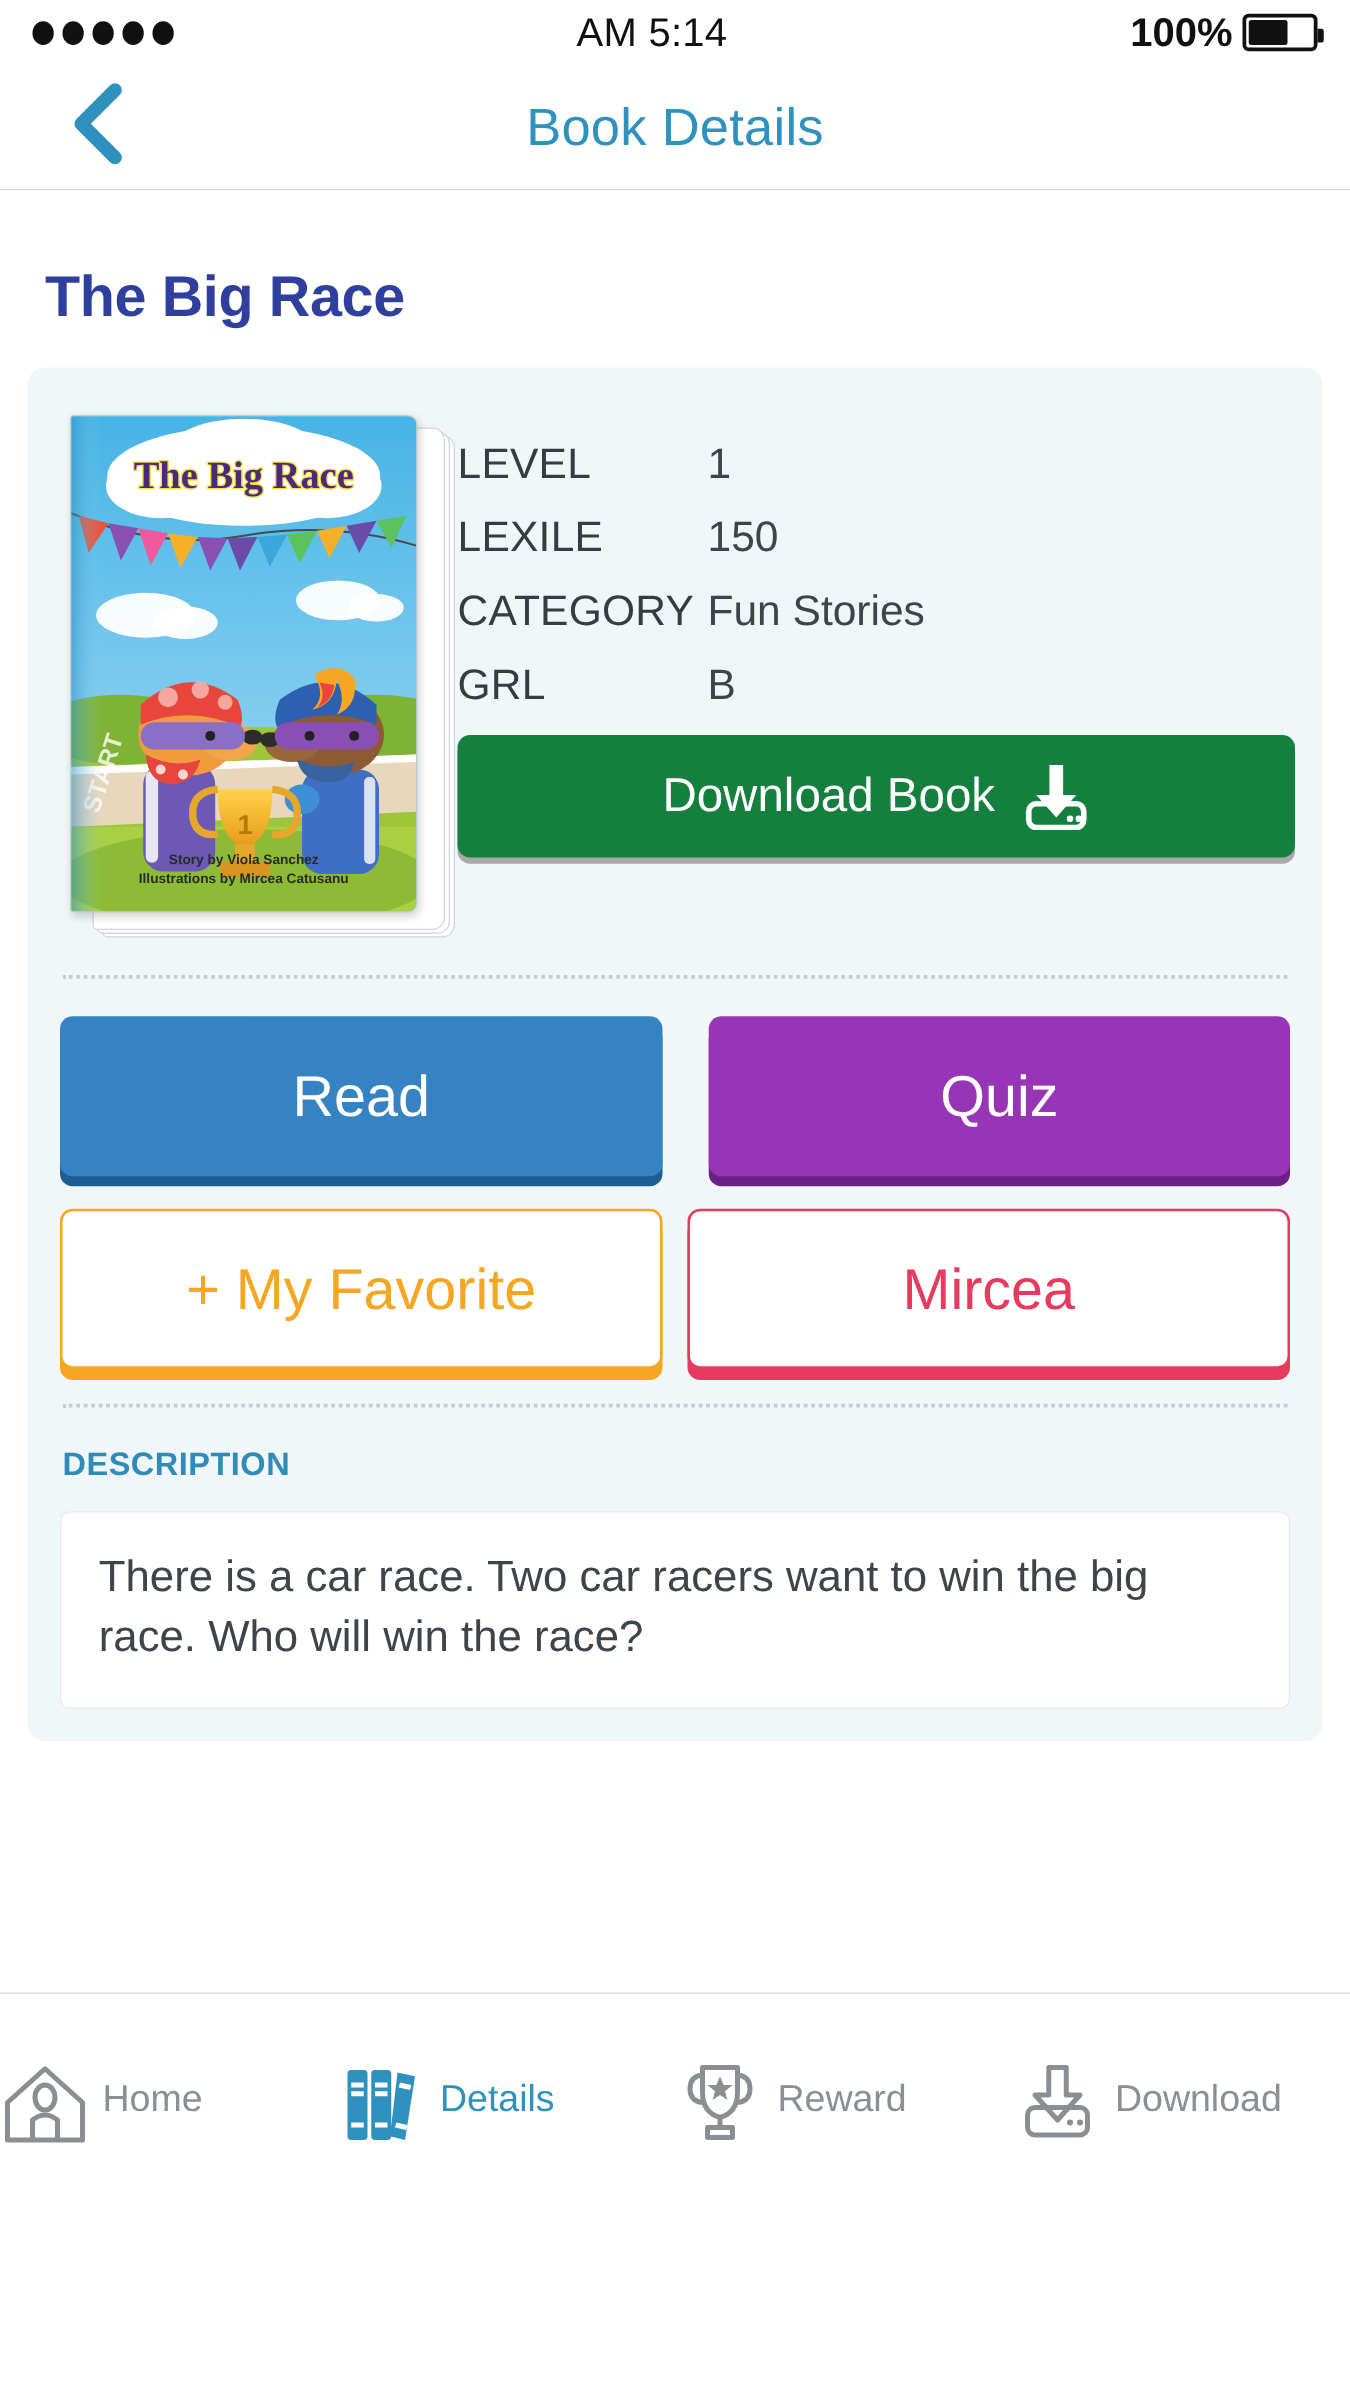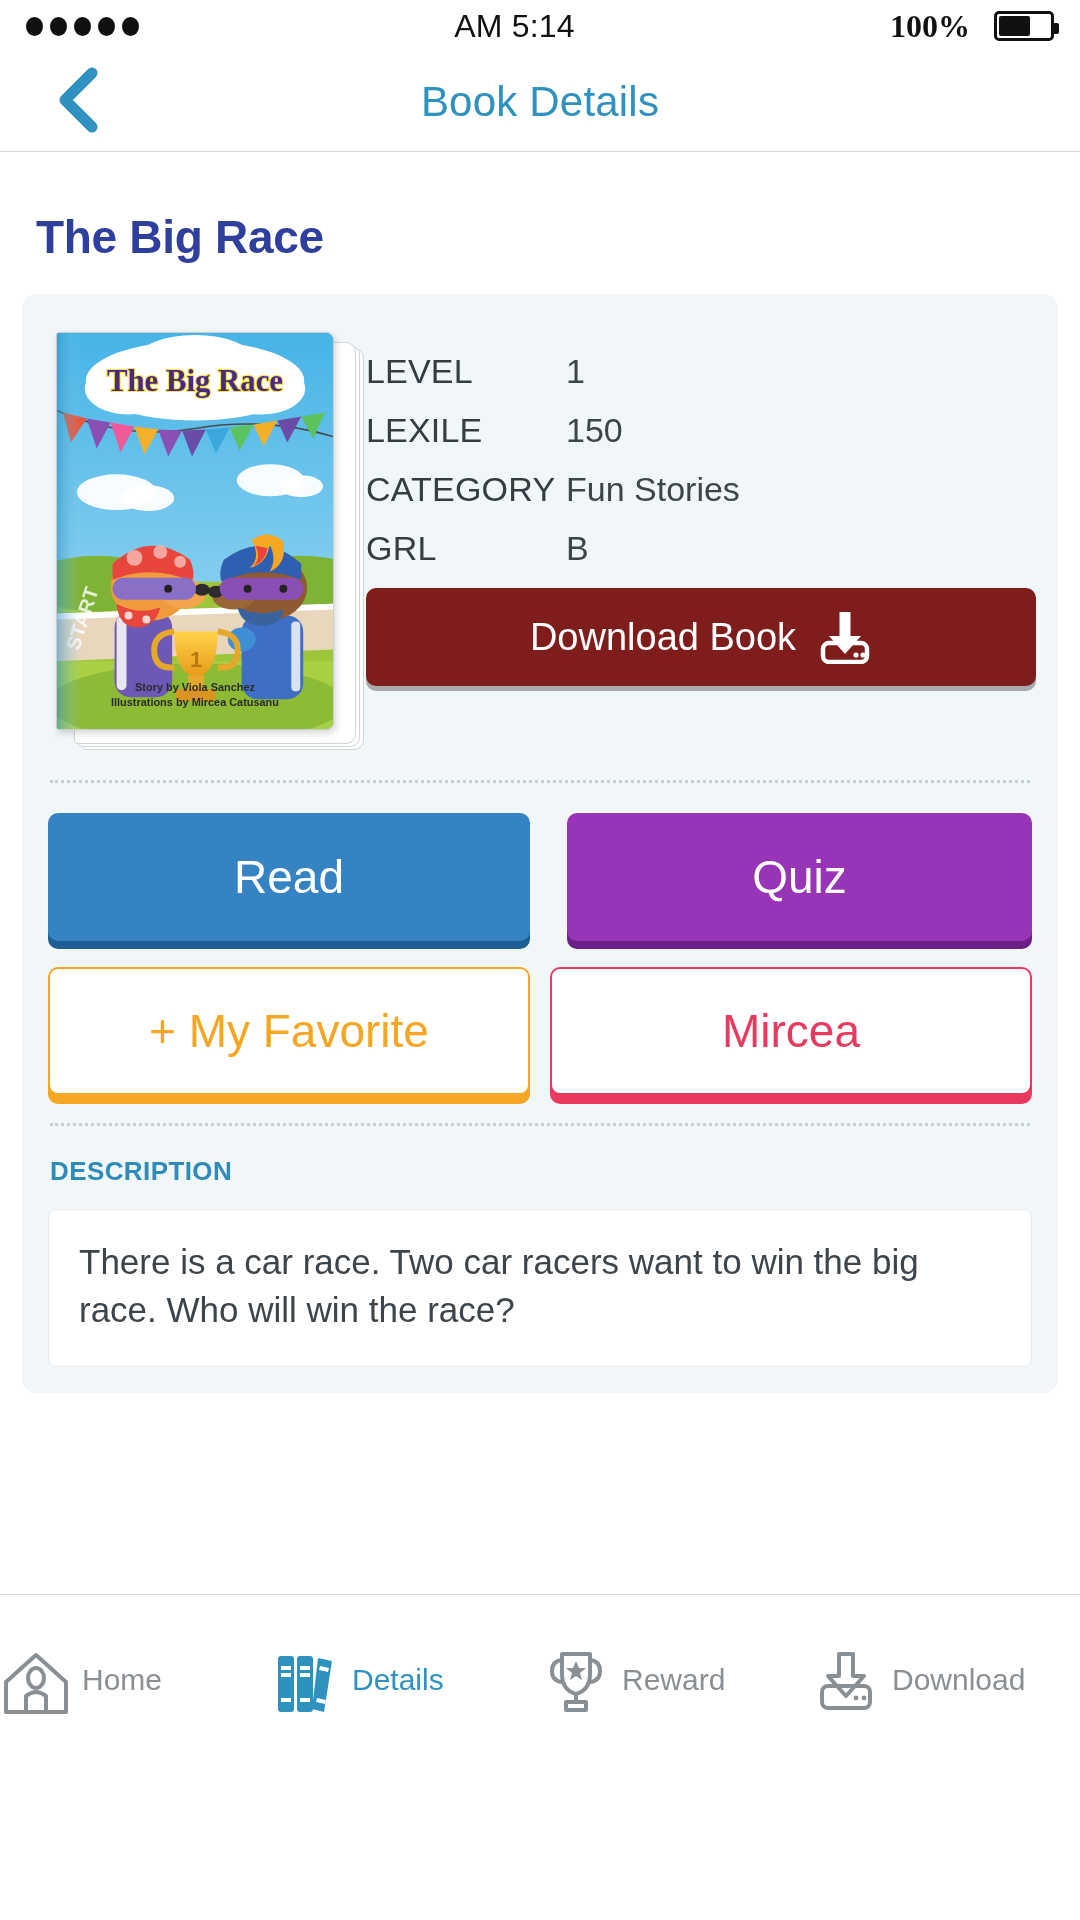--- a/index.html
+++ b/index.html
@@ -14,21 +14,21 @@
   
   .statusbar {
     height: 52px; flex: 0 0 52px;
     display: flex; align-items: center; justify-content: space-between;
     padding: 0 26px 0 26px;
     background: #ffffff;
   }
   .sig-dots { display:flex; gap:7px; align-items:center; }
   .sig-dots i { width:17px; height:19px; border-radius:50%; background:#111; display:block; }
   .clock { font-size: 32px; color:#111; letter-spacing:0.2px; font-family:"Liberation Sans", sans-serif; }
-  .battery-wrap { display:flex; align-items:center; gap:24px;font-family:Liberation Serif, serif; }
+  .battery-wrap { display:flex; align-items:center; gap:8px; }
   .batt-pct { font-size:32px; color:#111; font-weight:600; }
   .batt { position:relative; width:60px; height:30px; border:3px solid #111; border-radius:5px; padding:2px; }
   .batt::after { content:""; position:absolute; right:-8px; top:9px; width:5px; height:11px; background:#111; border-radius:0 2px 2px 0; }
   .batt i { display:block; height:100%; width:62%; background:#111; border-radius:2px; }
 
   
   .navbar {
     height: 100px; flex:0 0 100px;
     position: relative;
     display:flex; align-items:center; justify-content:center;
@@ -67,21 +67,21 @@
   .cover svg { display:block; width:100%; height:100%; }
 
   
   .meta { flex:1 1 auto; padding-top: 36px; padding-left: 10px; }
   .meta-row { display:flex; align-items:baseline; margin-bottom: 20px; }
   .meta-label { width: 200px; flex:0 0 200px; font-size: 34px; color:#353c42; letter-spacing:0.2px; }
   .meta-value { font-size: 34px; color:#3d444a; }
 
   .dl-btn {
     margin-top: 14px; width: 100%; height: 98px;
-    background: #7f1d1d; border-radius: 10px; border:0;
+    background: #15803d; border-radius: 10px; border:0;
     box-shadow: 0 5px 0 #a9a9a9;
     display:flex; align-items:center; justify-content:center; gap:22px;
     cursor:pointer;
   }
   .dl-btn .lbl { font-size: 38px; color:#ffffff; }
   .dl-ico { width:54px; height:54px; }
 
   .dotted { border-top: 3px dotted #c3ced6; margin: 28px 6px 30px 6px; }
 
   

